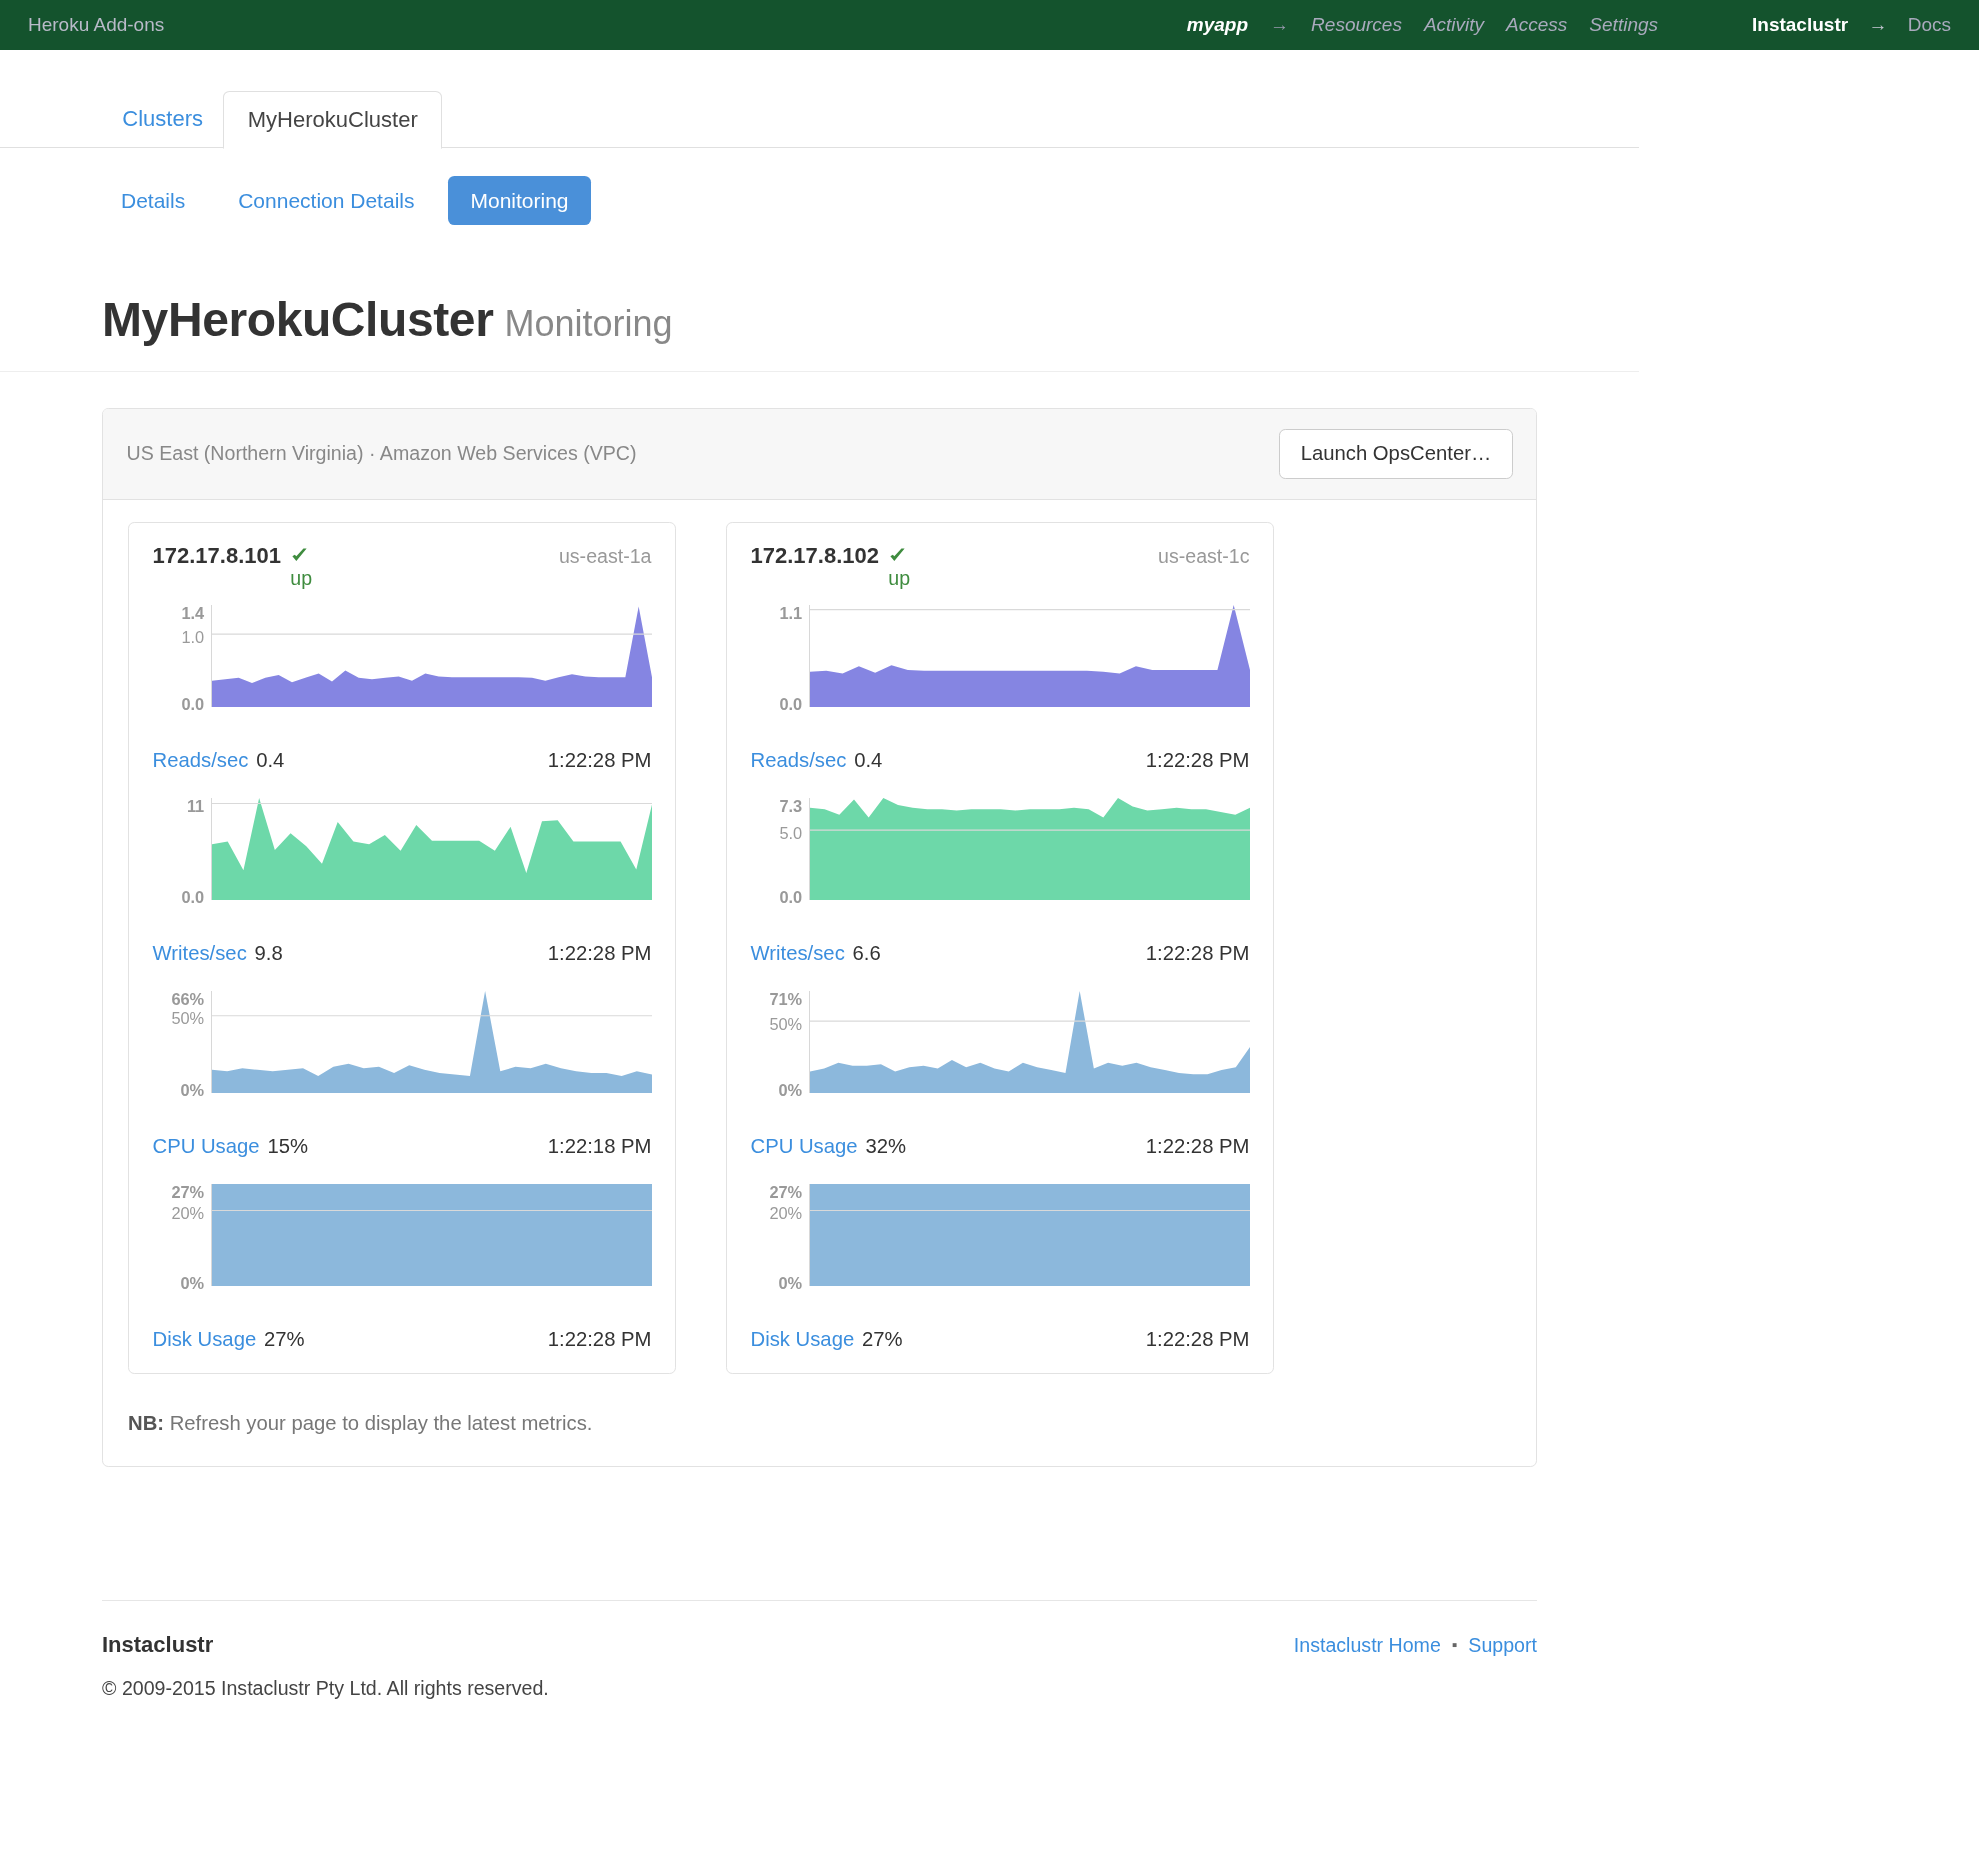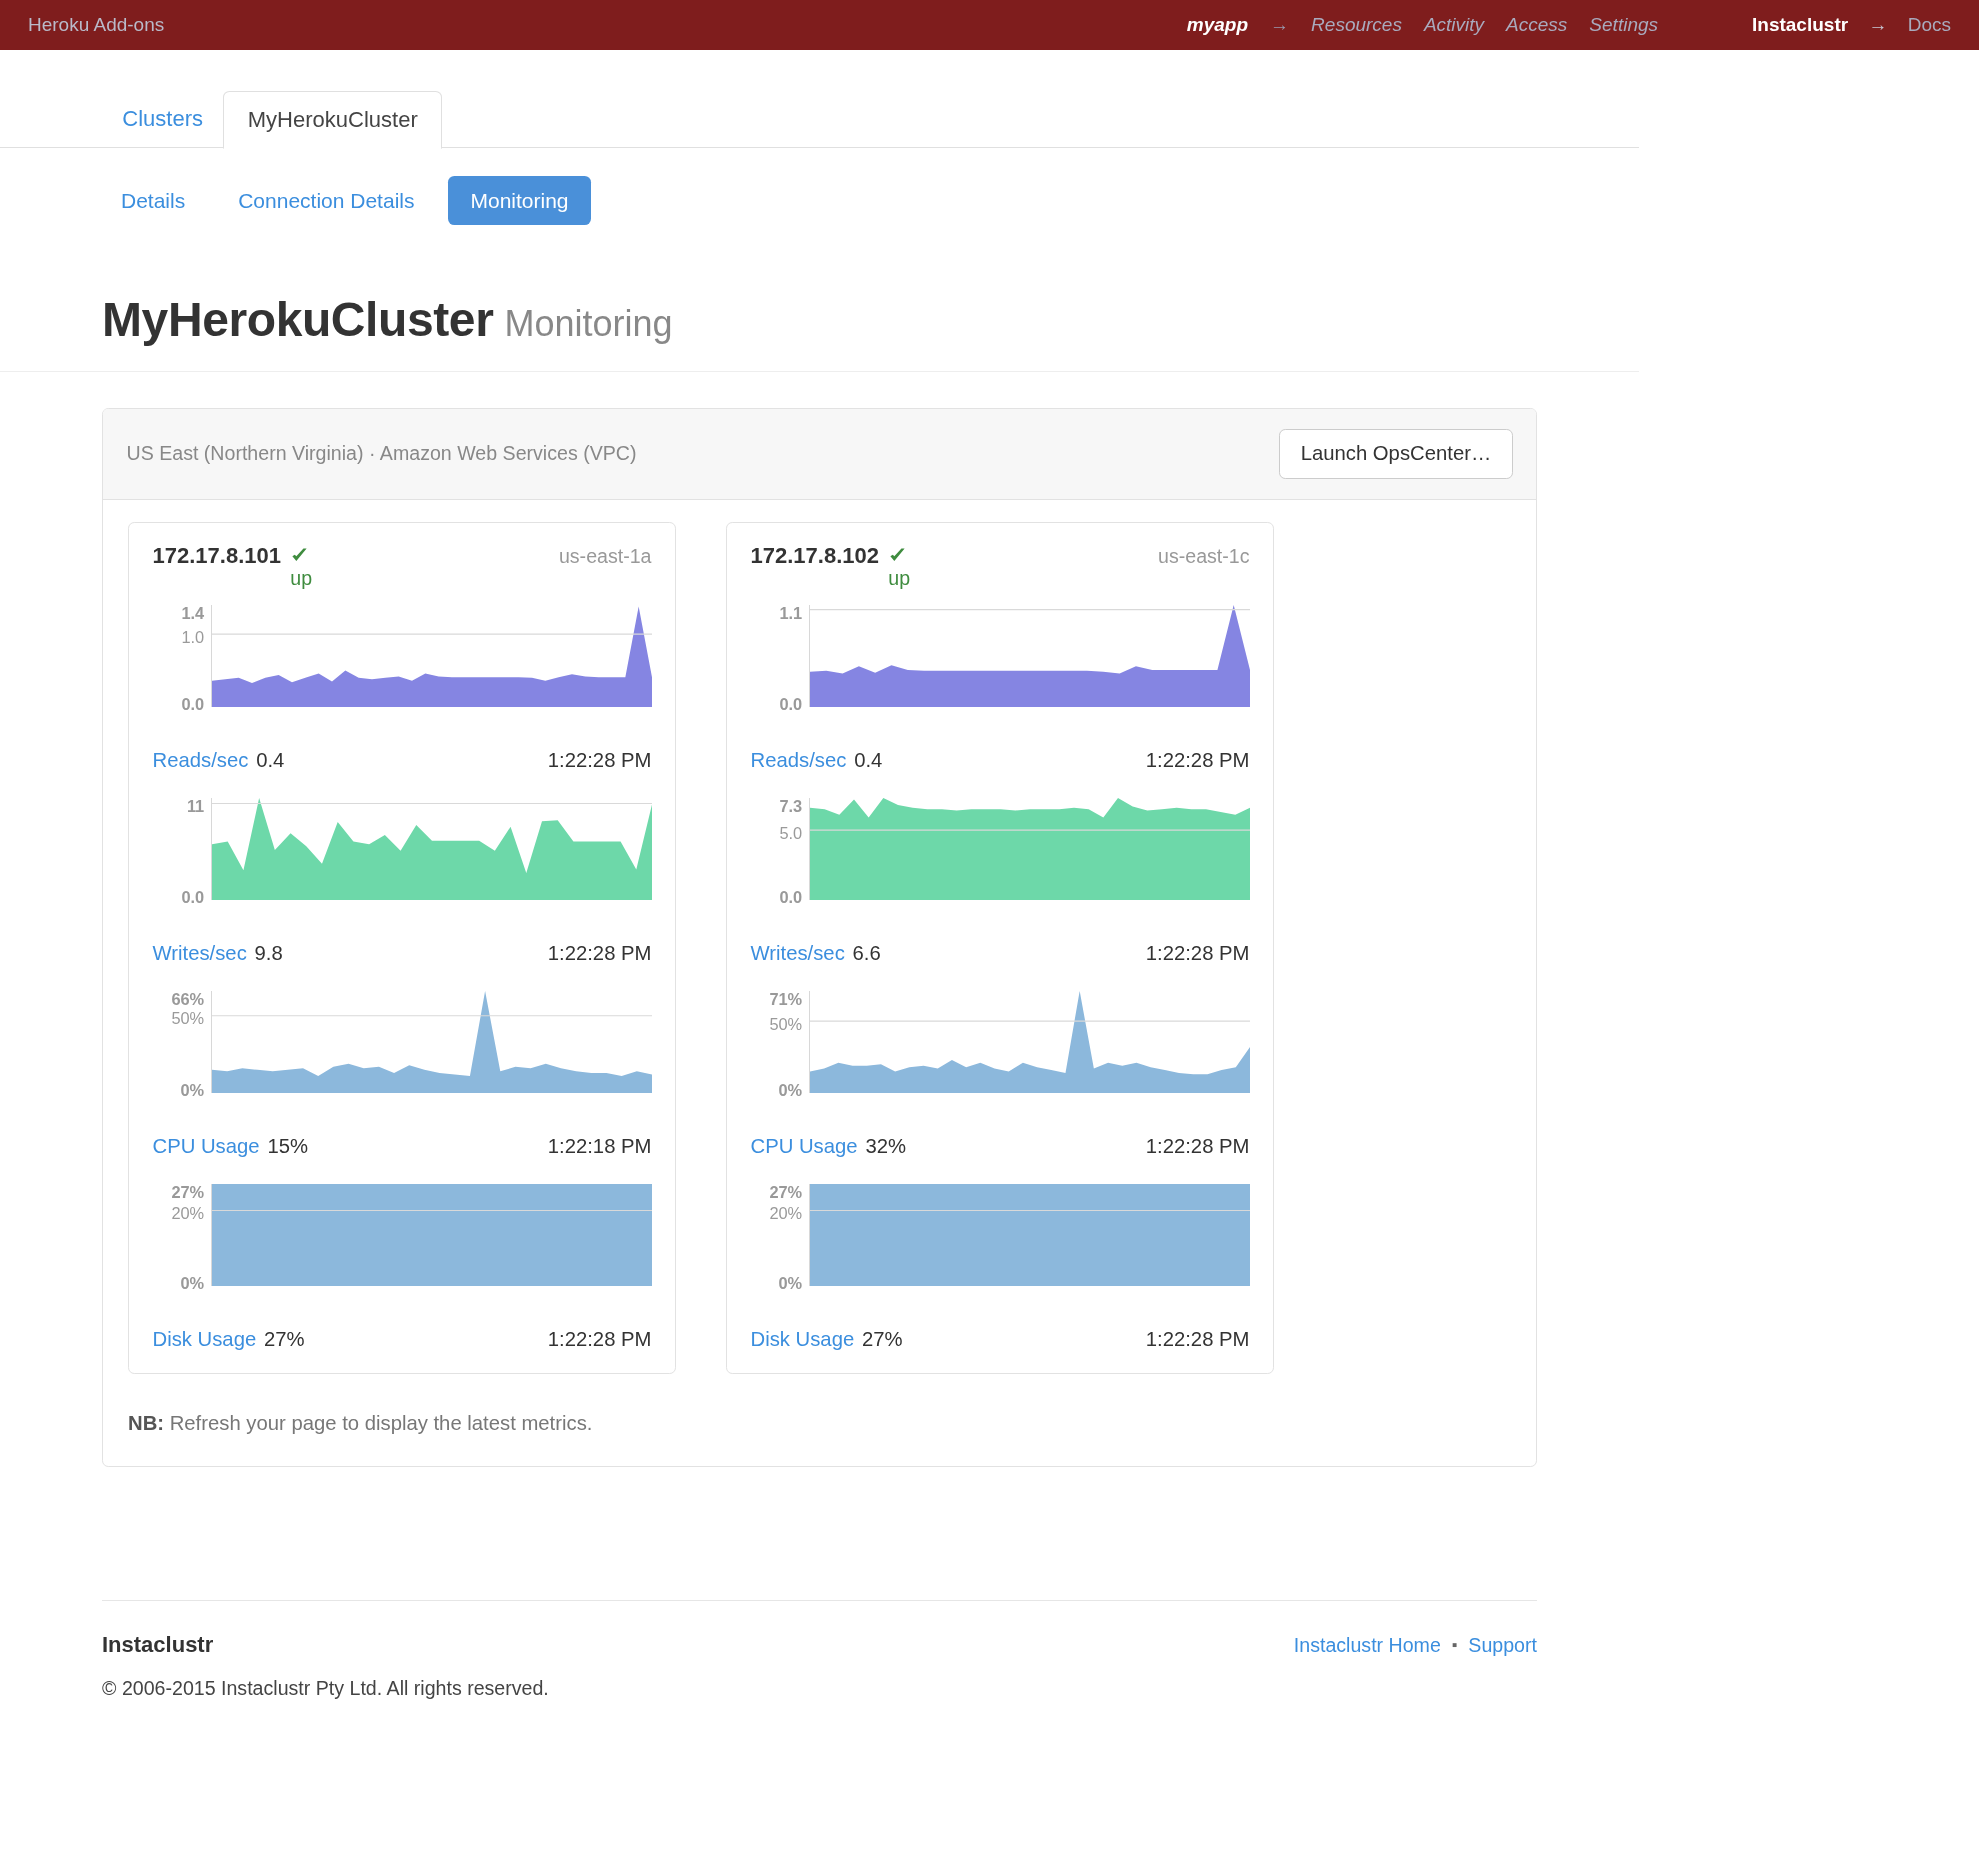--- a/index.html
+++ b/index.html
@@ -9,21 +9,21 @@
     height: 1854px;
     background: #ffffff;
     font-family: "Liberation Sans", sans-serif;
     color: #333333;
     -webkit-font-smoothing: antialiased;
   }
 
   
   .heroku-bar {
     height: 50px;
-    background: #7f1d1d;
+    background: #14532d;
     display: flex;
     align-items: center;
     padding: 0 28px;
     color: #c8c9d6;
     font-size: 19px;
   }
   .heroku-bar .brand {
     color: #b9bac9;
     font-size: 19px;
   }
@@ -550,17 +550,17 @@
 
   <div class="footer">
     <div class="footer-row">
       <span class="footer-brand">Instaclustr</span>
       <span class="footer-links">
         <a href="#">Instaclustr Home</a>
         <span class="dot">▪</span>
         <a href="#">Support</a>
       </span>
     </div>
-    <div class="footer-copy">© 2006-2015 Instaclustr Pty Ltd. All rights reserved.</div>
+    <div class="footer-copy">© 2009-2015 Instaclustr Pty Ltd. All rights reserved.</div>
   </div>
 
 </div>
 
 
 </body></html>

